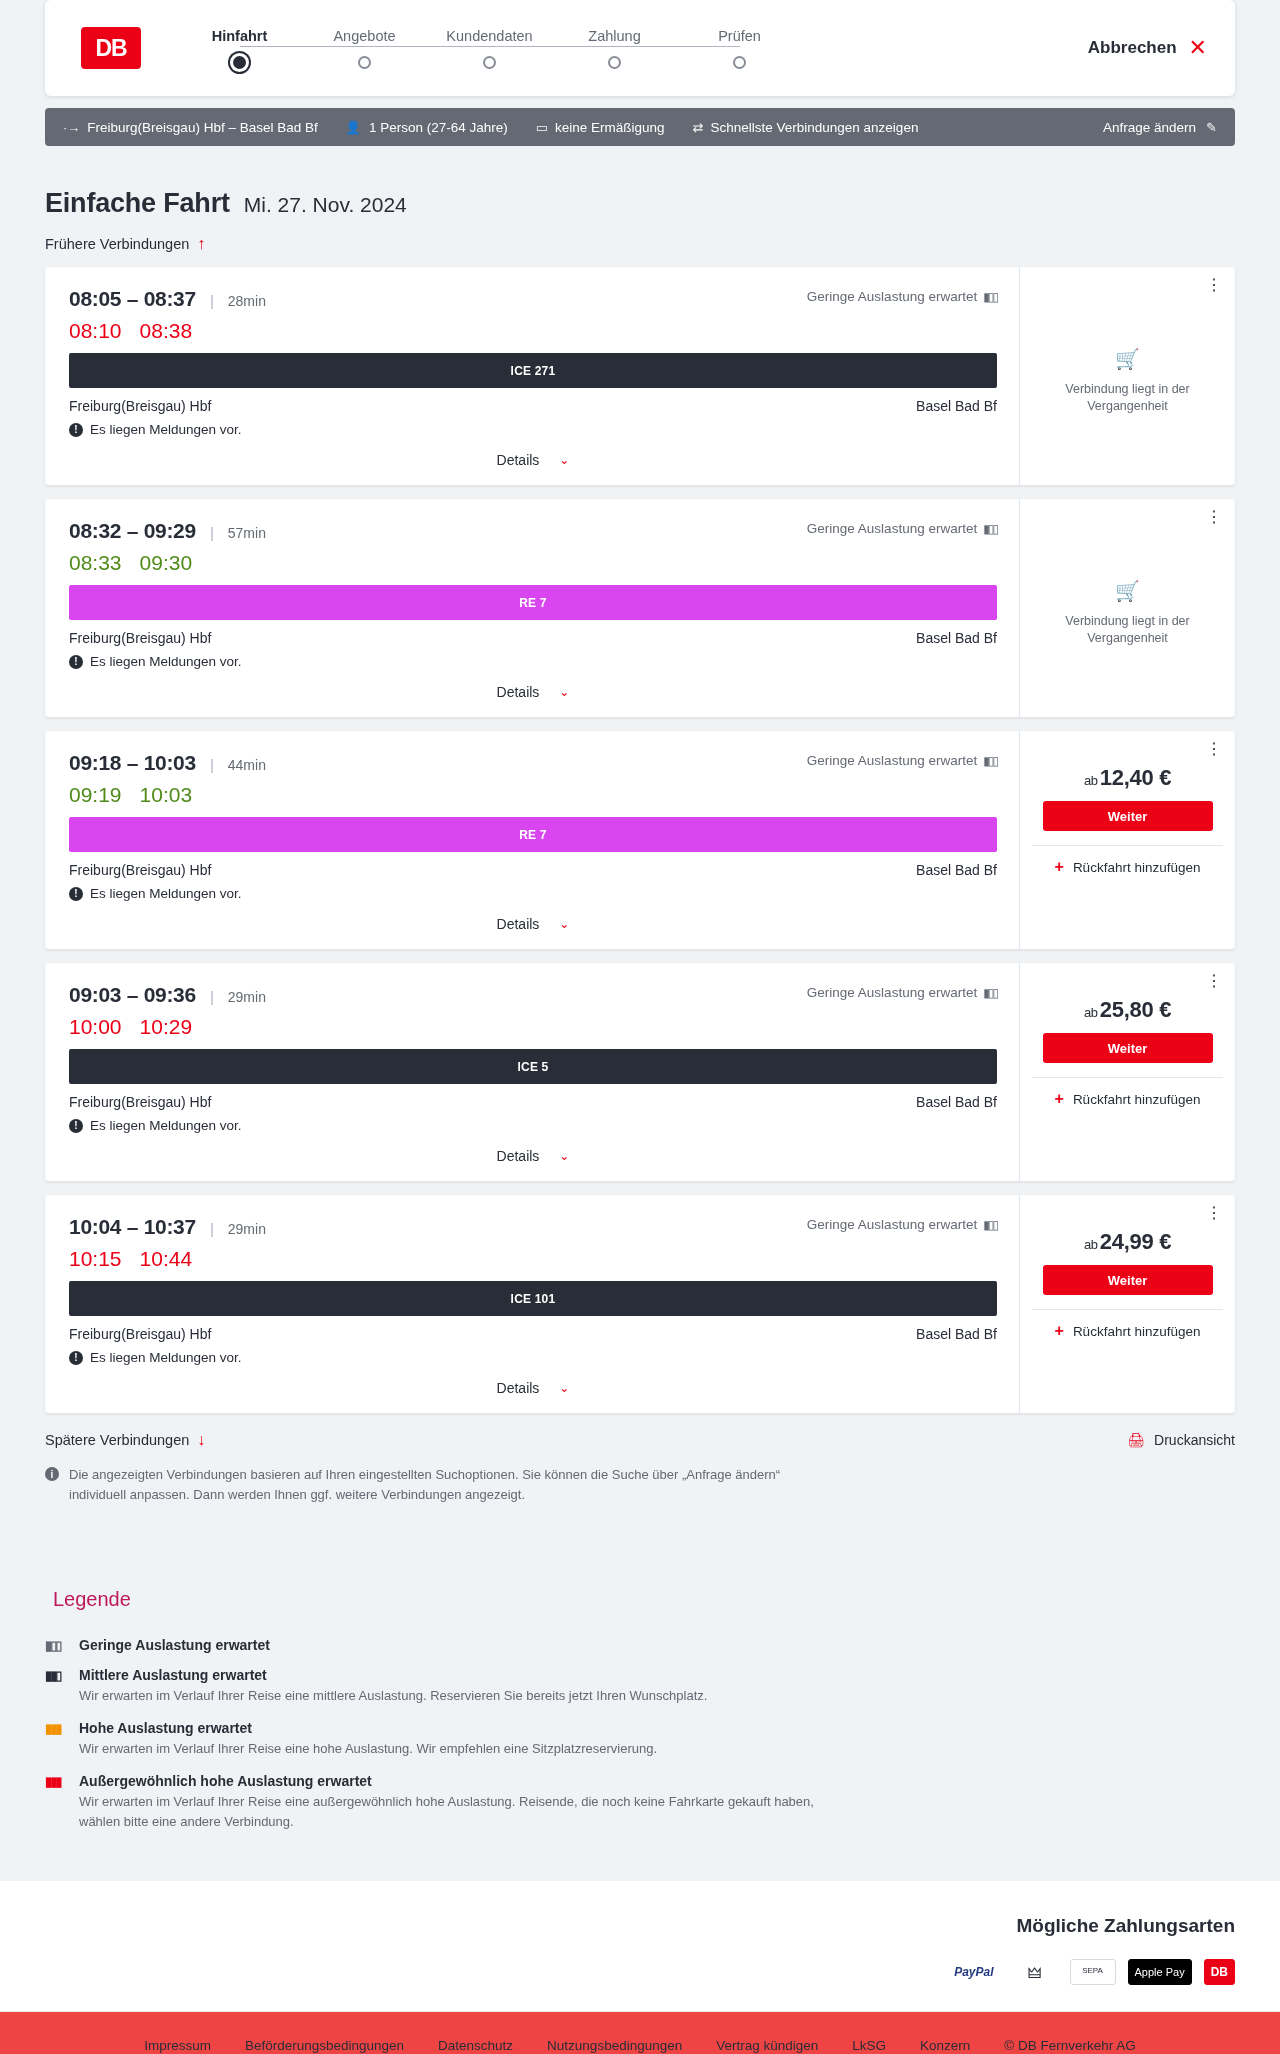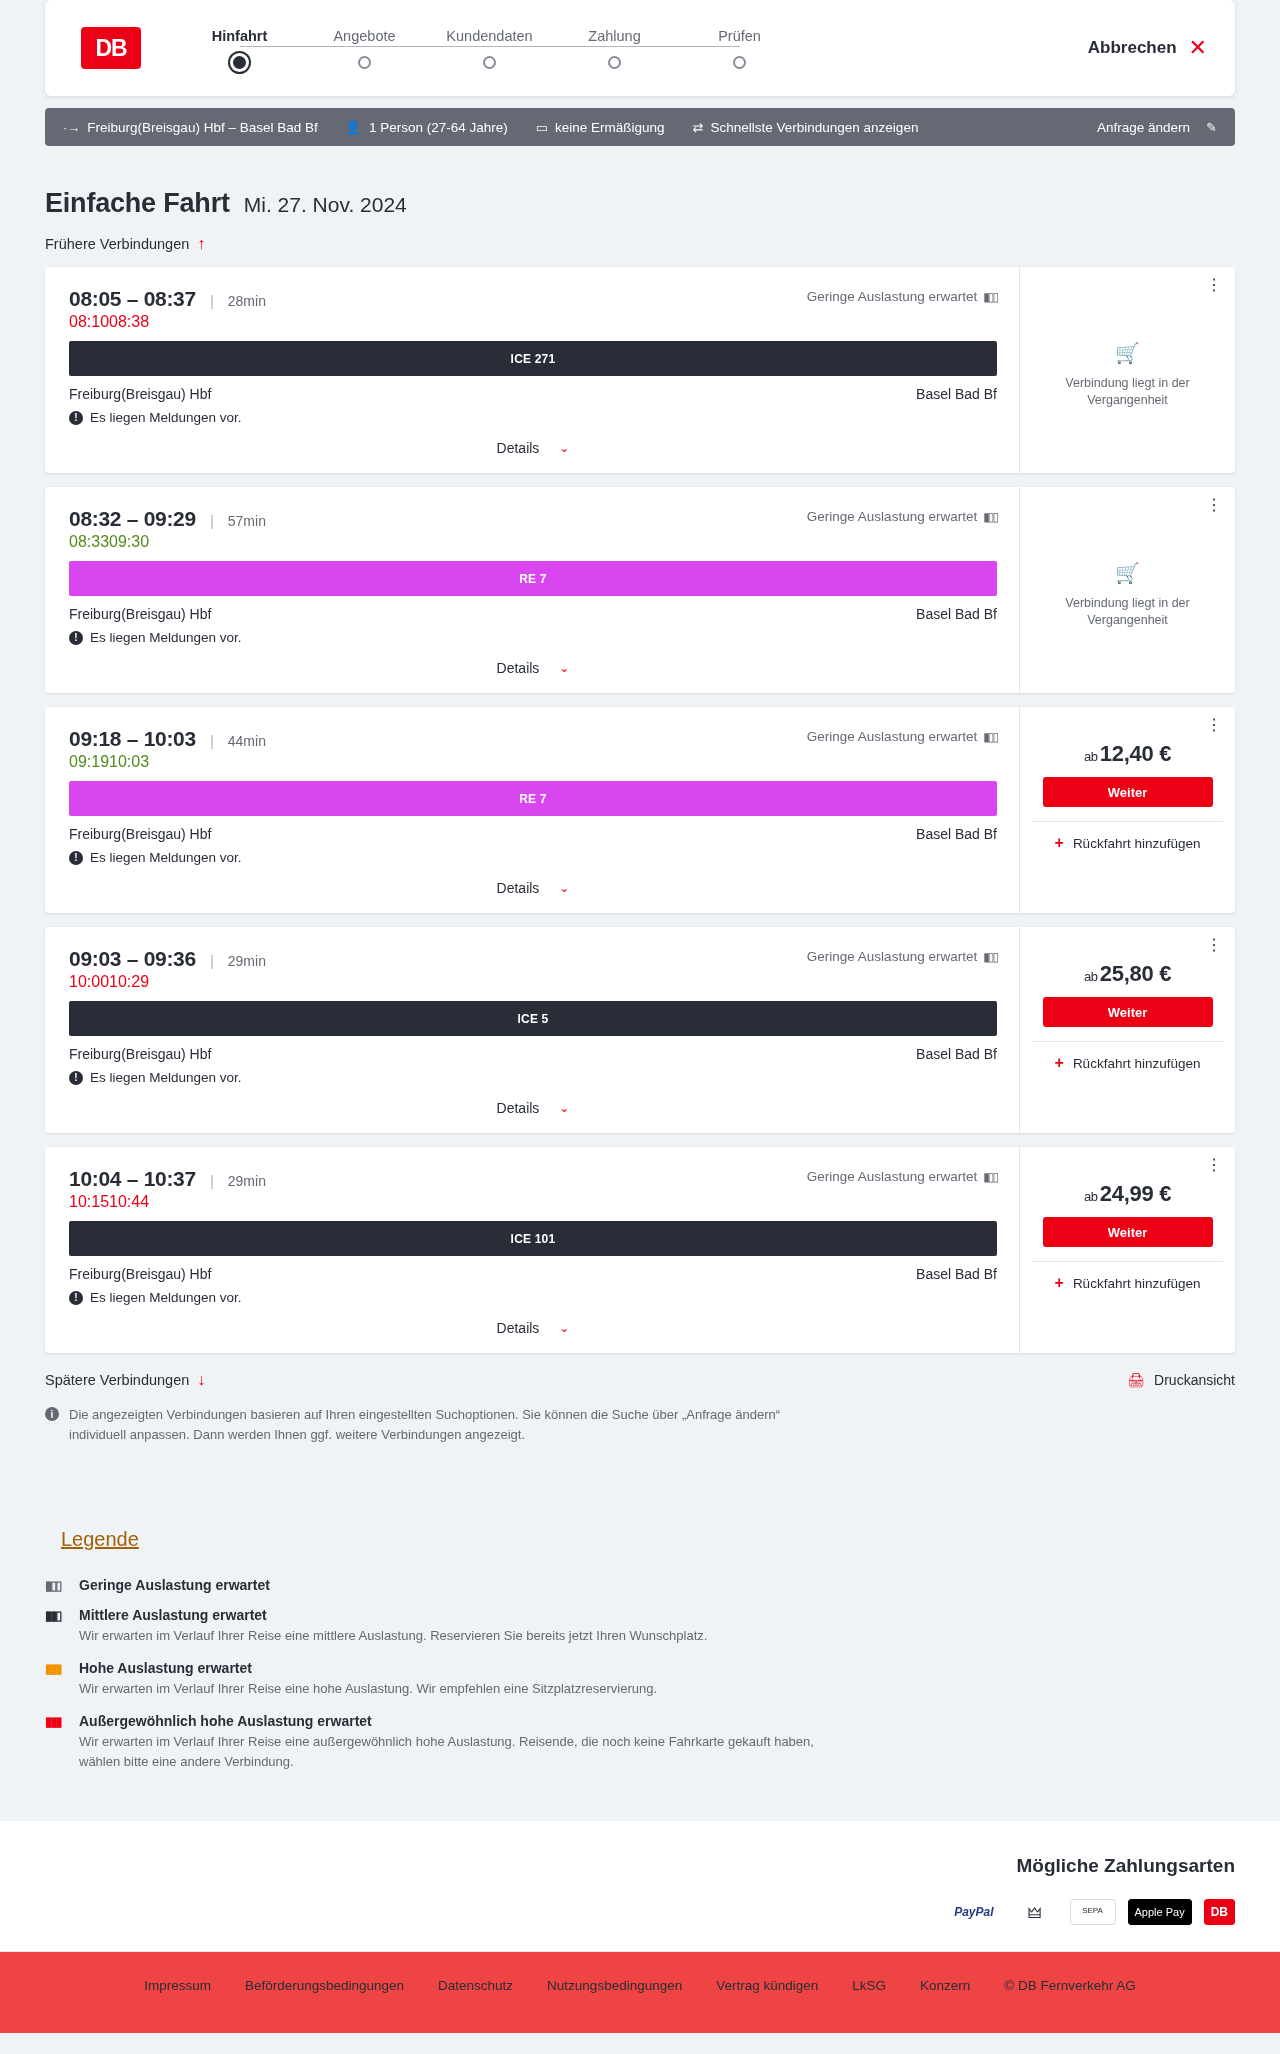--- a/index.html
+++ b/index.html
@@ -62,21 +62,21 @@
     height:38px;
     display:flex;
     align-items:center;
     font-size:13.5px;
     padding: 0 14px;
     position:relative;
   }
   .summary .item { display:flex; align-items:center; gap:7px; padding: 0 14px; white-space:nowrap; }
   .summary .item:first-child { padding-left:4px; }
   .summary .spacer { flex:1; }
-  .summary .change { display:flex; align-items:center; gap:16px; padding-right:4px; cursor:pointer; }
+  .summary .change { display:flex; align-items:center; gap:10px; padding-right:4px; cursor:pointer; }
   .ic { display:inline-block; font-size:13px; opacity:.95; }
 
   
   .content { padding: 0 45px; }
   .title-row { display:flex; align-items:baseline; gap:14px; margin-top: 42px; }
   .title-row h1 { font-size:27px; margin:0; font-weight:bold; letter-spacing:-.2px; }
   .title-row .date { font-size:21px; color:#282d37; }
   .earlier {
     margin-top: 16px; font-size:14.5px; color:#282d37; display:inline-flex; gap:8px; align-items:center; cursor:pointer;
   }
@@ -95,21 +95,21 @@
   .card-main { flex:1; padding: 20px 22px 0 24px; position:relative; border-right:1px solid #e3e6ea; }
   .times-row { display:flex; align-items:baseline; gap:10px; }
   .times { font-size:21px; font-weight:bold; letter-spacing:-.3px; }
   .divider-v { color:#b0b6bf; font-size:15px; margin:0 4px;}
   .dur { font-size:14px; color:#646973; }
   .util {
     position:absolute; right:22px; top:22px; font-size:13.5px; color:#646973;
     display:flex; align-items:center; gap:6px;
   }
   .util-ico { letter-spacing:-2px; font-size:12px; color:#646973; }
-  .real-times { display:flex; margin-top:2px; font-size:16px; }
+  .real-times { display:flex; gap:18px; margin-top:8px; font-size:21px; }
   .rt-red { color:#ec0016; }
   .rt-green { color:#508b1b; }
   .train-bar {
     margin-top: 10px;
     height: 35px;
     border-radius:2px;
     color:#fff;
     font-size:12px;
     display:flex; align-items:center; justify-content:center;
     font-weight:bold;
@@ -154,21 +154,21 @@
   .later { font-size:14.5px; display:inline-flex; gap:8px; align-items:center; cursor:pointer; }
   .print { font-size:14px; display:inline-flex; gap:9px; align-items:center; cursor:pointer; }
   .print-ico { color:#ec0016; font-size:14px; }
   .hint {
     display:flex; gap:10px; margin-top: 16px; font-size:13px; color:#646973; line-height:1.5; max-width: 790px;
   }
   .hint .info-dot { background:#646973; flex:0 0 auto; margin-top:2px;}
 
   
   .legend-sec { background:#f0f3f5; margin-top: 40px; padding: 44px 45px 34px; }
-  .legend-sec h2 { font-size:20px; font-weight:normal; color:#a16207; margin:0 16px 26px;text-decoration:underline; }
+  .legend-sec h2 { font-size:20px; font-weight:normal; color:#be185d; margin:0 8px 26px; }
   .leg-item { margin-bottom: 14px; }
   .leg-head { display:flex; align-items:center; gap:12px; font-size:14px; font-weight:bold; }
   .leg-ico { font-size:13px; letter-spacing:-2px; width:22px; display:inline-block; }
   .leg-ico.l1 { color:#646973; }
   .leg-ico.l2 { color:#282d37; }
   .leg-ico.l3 { color:#f39200; }
   .leg-ico.l4 { color:#ec0016; }
   .leg-desc { font-size:13px; color:#646973; line-height:1.55; margin: 3px 0 0 34px; max-width:760px; }
 
   

